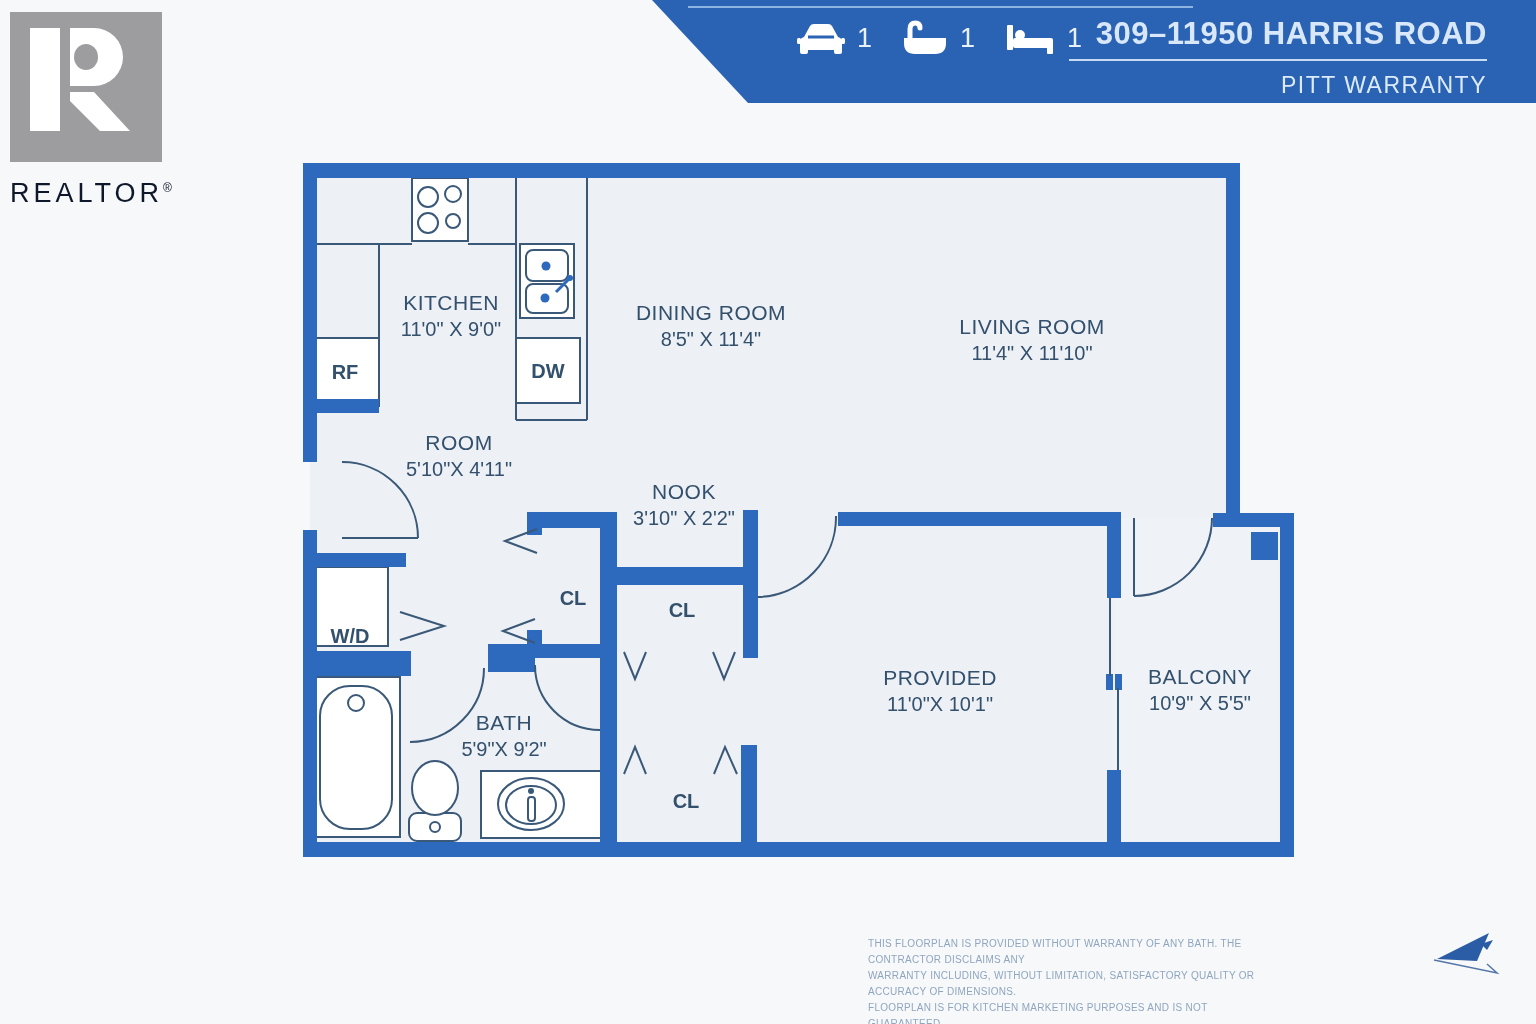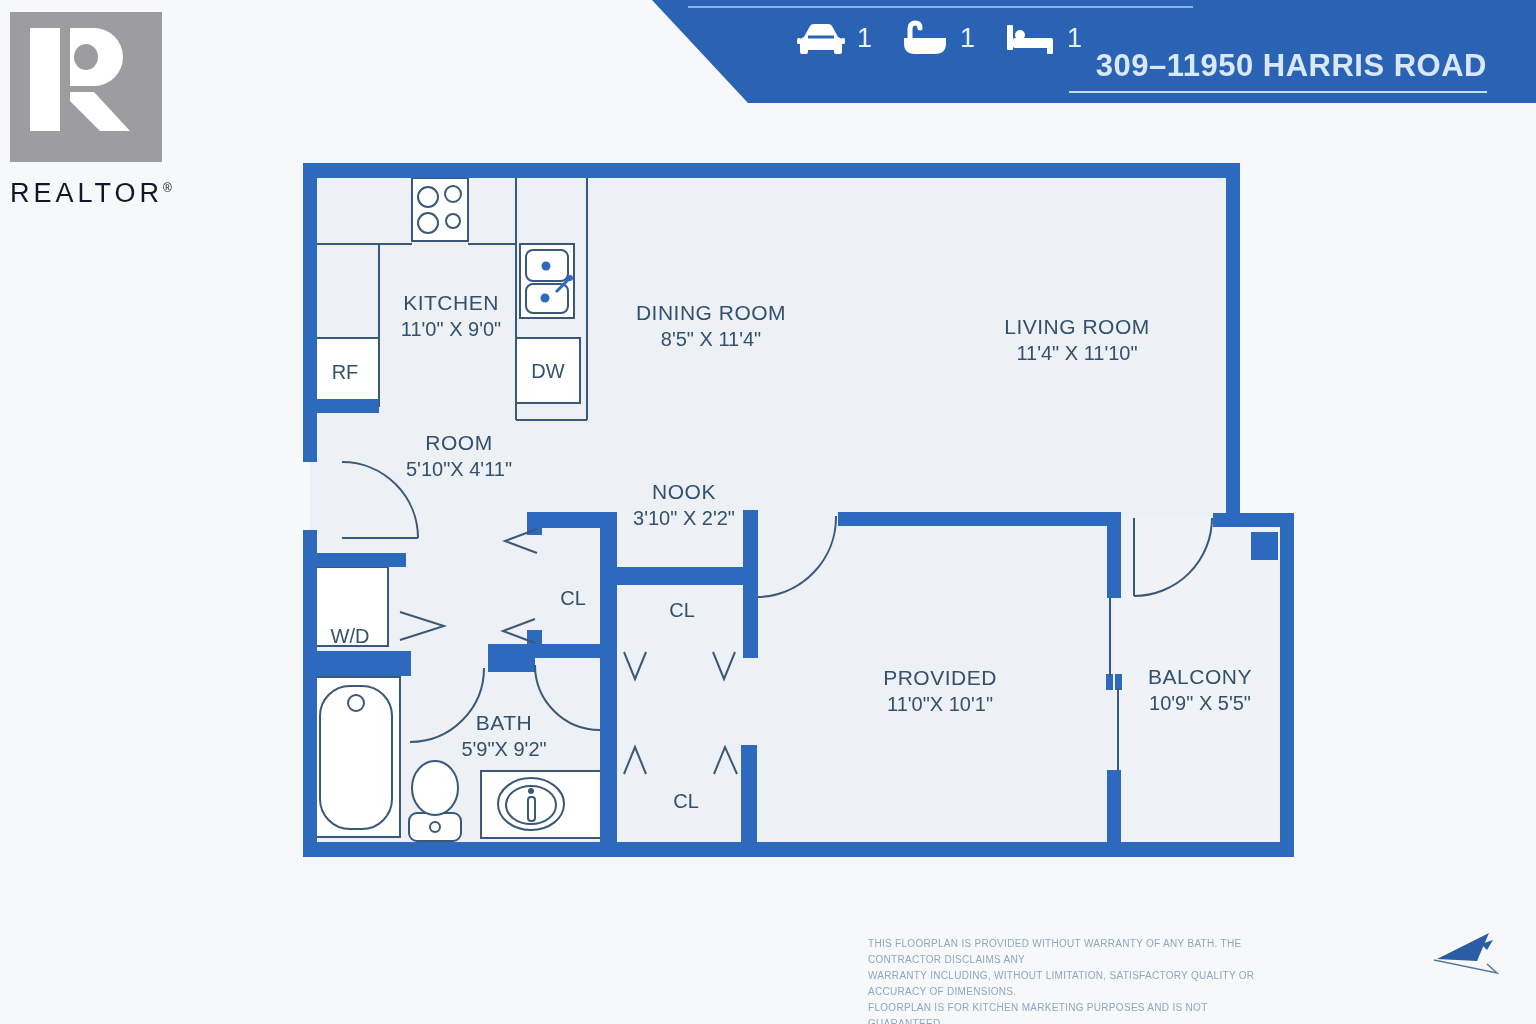--- a/index.html
+++ b/index.html
@@ -7,37 +7,37 @@
         font-family:"Liberation Sans",sans-serif;}
 
   
   .banner{position:absolute;left:652px;top:0;width:884px;height:103px;background:#2b63b4;
           clip-path:polygon(0 0,884px 0,884px 103px,96px 103px);}
   .banner-accent{position:absolute;left:36px;top:6px;width:505px;height:2px;background:#9cc2e9;opacity:.85;}
   .stats{position:absolute;left:145px;top:20px;display:flex;align-items:center;gap:30px;}
   .stat{display:flex;align-items:center;gap:12px;}
   .stat svg{display:block;}
   .stat-value{font-size:27px;color:#e9f2fc;line-height:1;}
-  .title-block{position:absolute;top:16px;right:49px;text-align:right;margin-top:32px;}
+  .title-block{position:absolute;top:16px;right:49px;text-align:right;}
   .address{font-size:31px;font-weight:700;color:#d8e8fa;letter-spacing:.5px;white-space:nowrap;}
   .title-underline{height:2px;background:#c8ddf3;margin-top:7px;width:418px;}
   .city{font-size:23px;color:#dcebfb;margin-top:11px;letter-spacing:1.5px;}
 
   
   .logo{position:absolute;left:10px;top:12px;}
   .logo-square{width:152px;height:150px;background:#9d9d9f;}
   .logo-caption{margin-top:16px;font-size:27px;color:#0f172a;letter-spacing:4px;white-space:nowrap;}
   .logo-caption sup{font-size:12px;letter-spacing:0;}
 
   
   .plan{position:absolute;left:0;top:0;}
   .lbl{position:absolute;transform:translate(-50%,-50%);text-align:center;color:#33506d;white-space:nowrap;}
   .lbl .name{font-size:21px;letter-spacing:.5px;}
   .lbl .dims{font-size:20px;margin-top:3px;}
-  .fixlbl{position:absolute;transform:translate(-50%,-50%);color:#33506d;font-size:20px;white-space:nowrap;}
+  .fixlbl{position:absolute;transform:translate(-50%,-50%);color:#33506d;font-size:20px;white-space:nowrap;font-weight:bold;}
 
   
   .disclaimer{position:absolute;left:868px;top:936px;width:410px;font-size:10px;line-height:16px;
               color:#8fa6c0;letter-spacing:.3px;}
   .disclaimer span{display:block;}
   .sailboat{position:absolute;left:1421px;top:925px;}
 </style>
 </head>
 <body>
 
@@ -223,21 +223,21 @@
   </svg>
 
   <div class="lbl" style="left:451px;top:316px;">
     <div class="name">KITCHEN</div>
     <div class="dims">11'0" X 9'0"</div>
   </div>
   <div class="lbl" style="left:711px;top:326px;">
     <div class="name">DINING ROOM</div>
     <div class="dims">8'5" X 11'4"</div>
   </div>
-  <div class="lbl" style="left:1032px;top:340px;margin-left:45px;">
+  <div class="lbl" style="left:1032px;top:340px;">
     <div class="name">LIVING ROOM</div>
     <div class="dims">11'4" X 11'10"</div>
   </div>
   <div class="lbl" style="left:459px;top:456px;">
     <div class="name">ROOM</div>
     <div class="dims">5'10"X 4'11"</div>
   </div>
   <div class="lbl" style="left:684px;top:505px;">
     <div class="name">NOOK</div>
     <div class="dims">3'10" X 2'2"</div>

